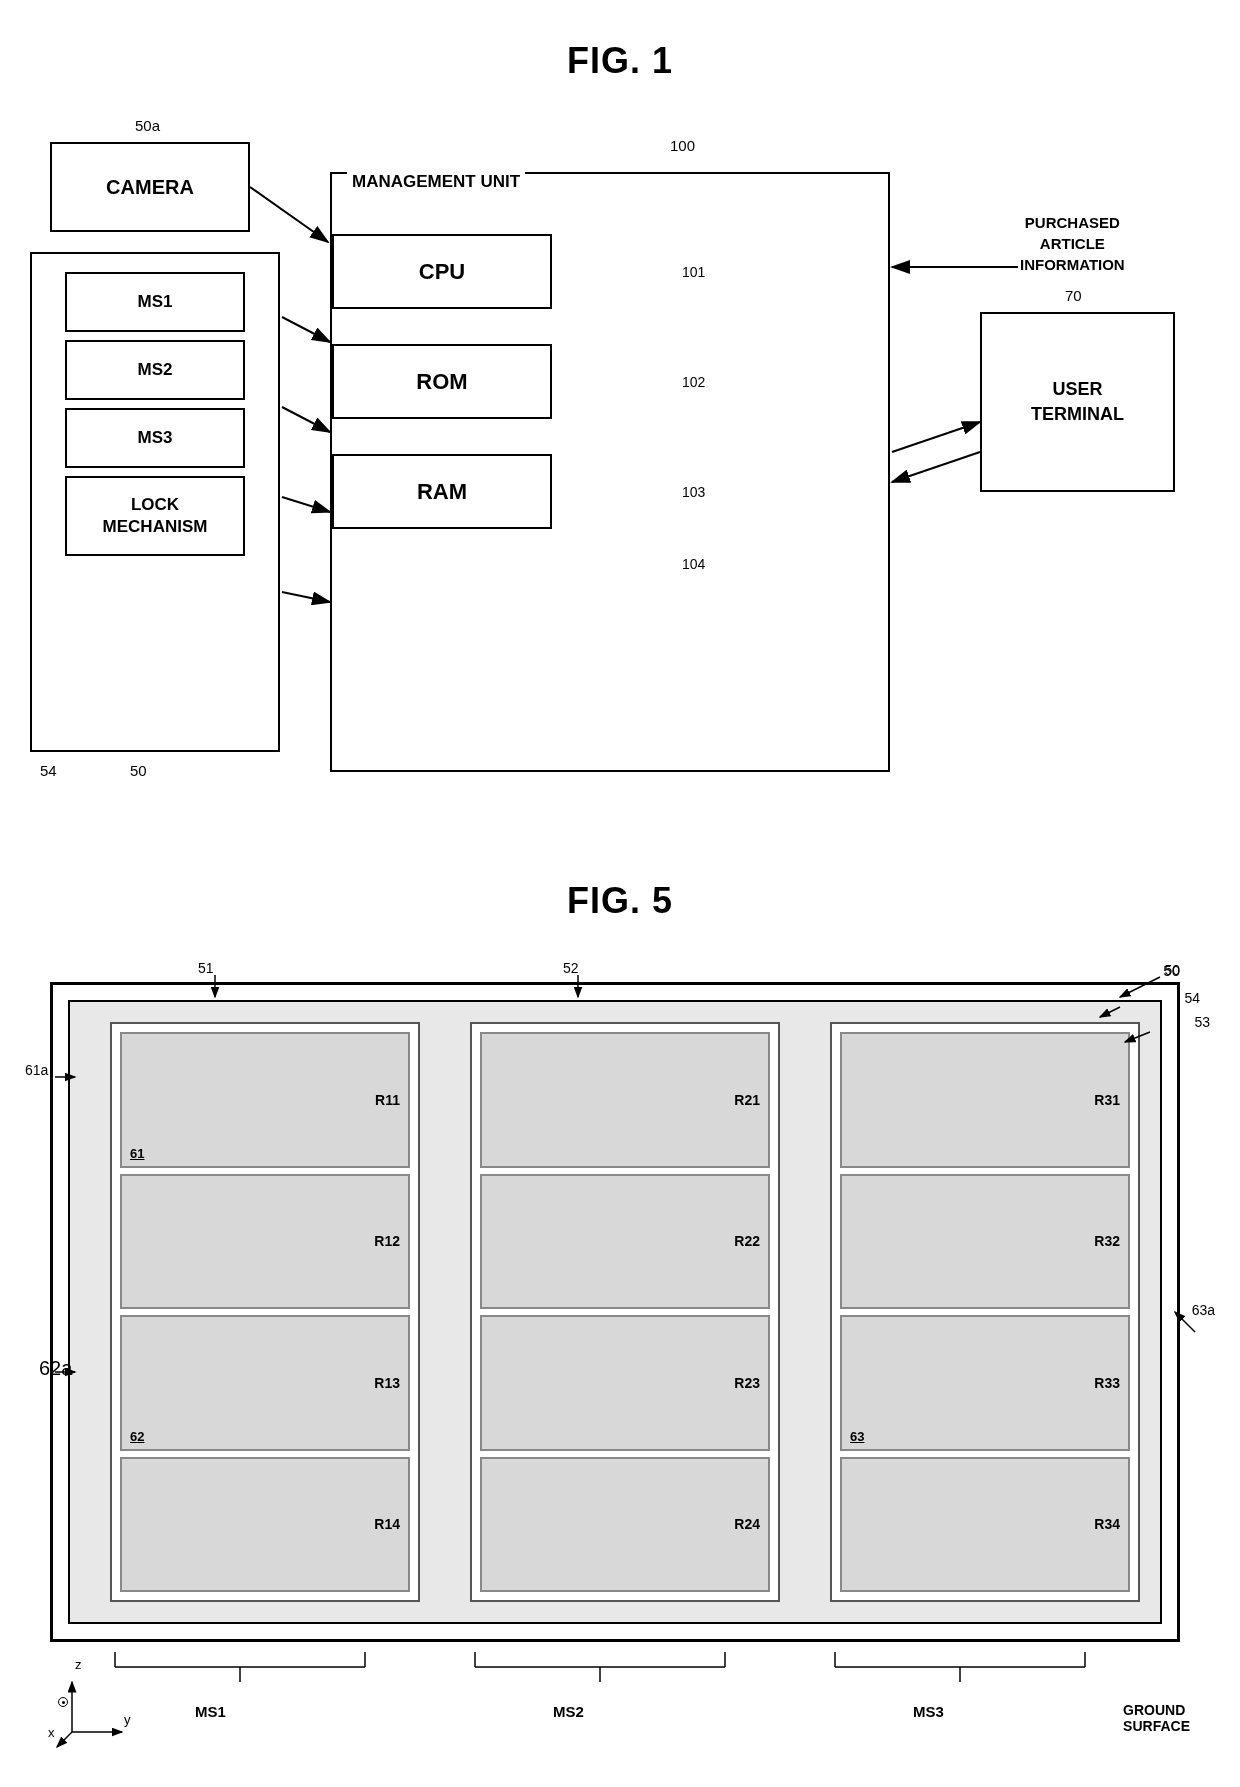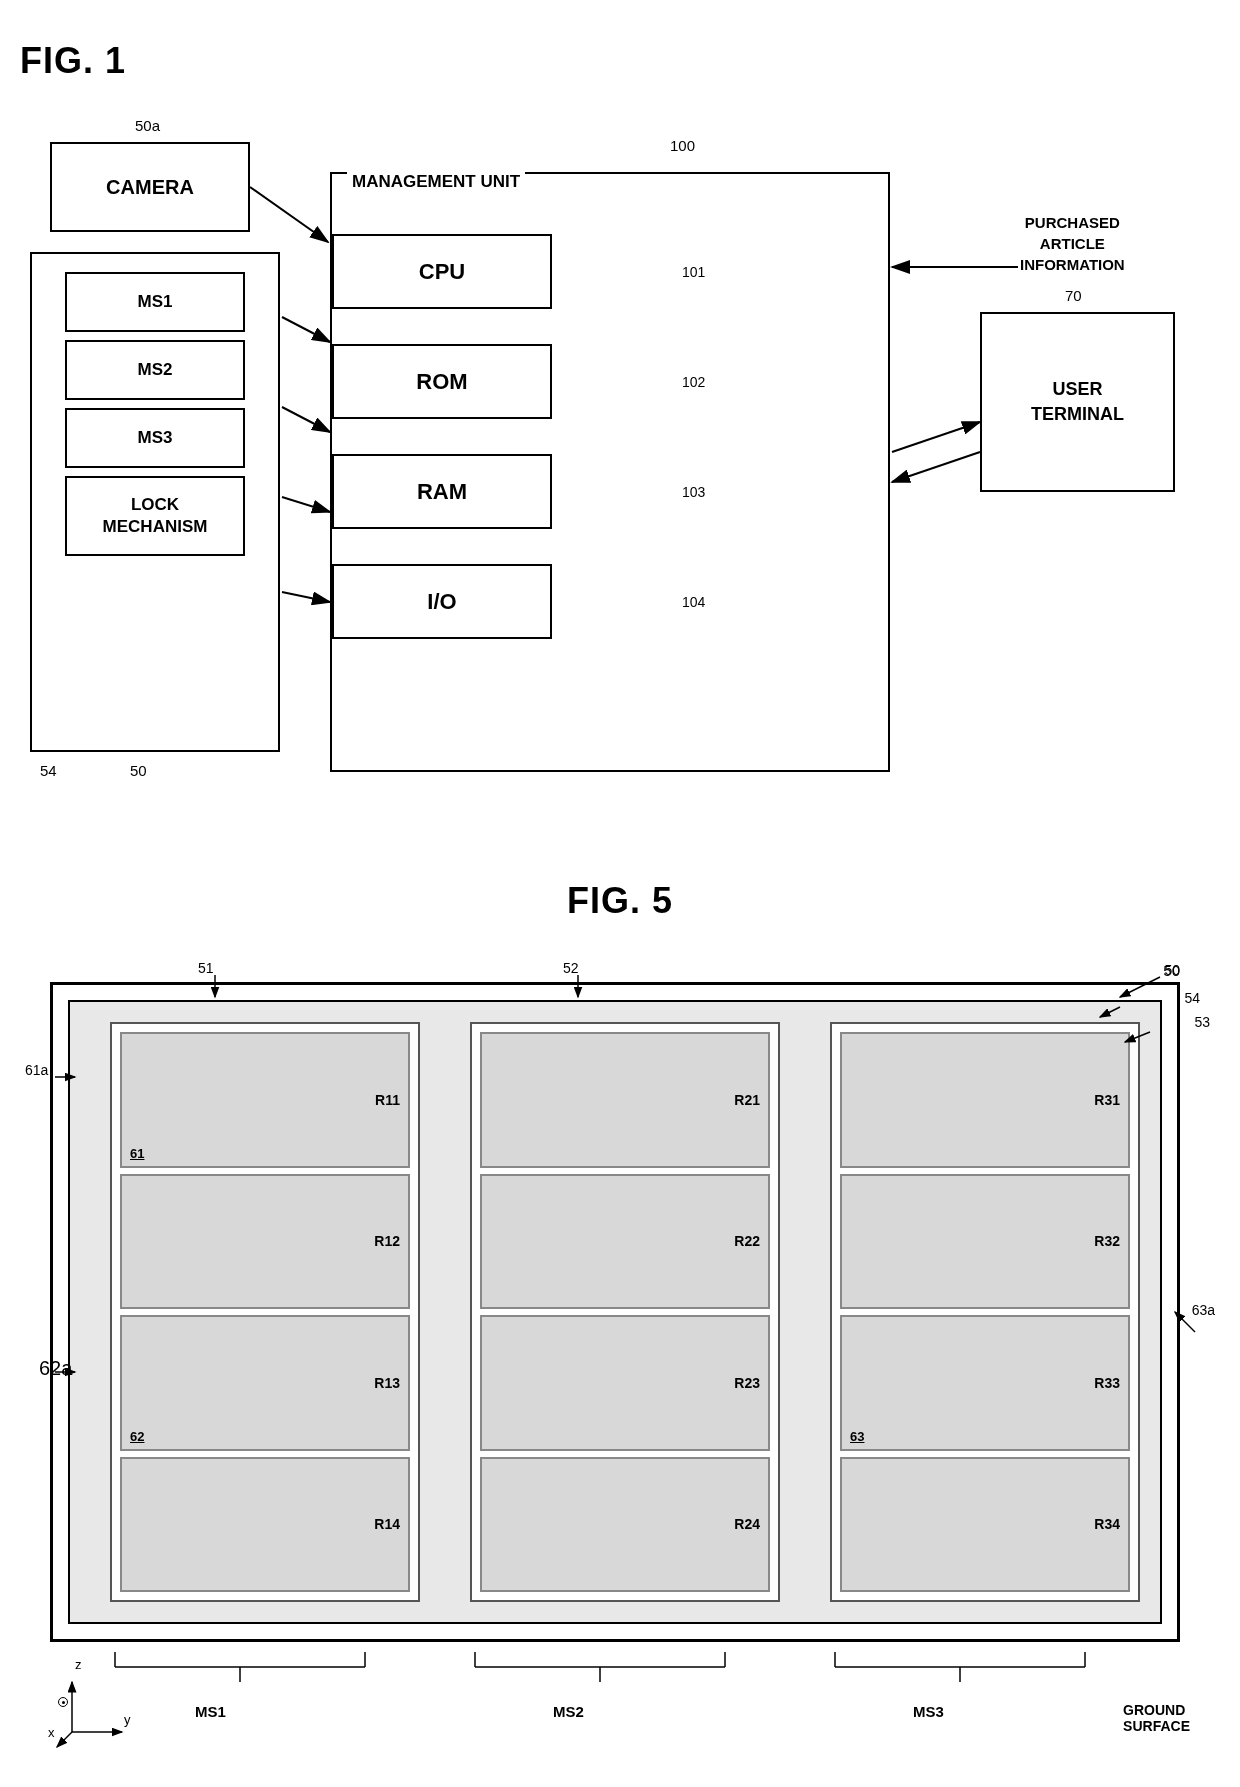--- a/index.html
+++ b/index.html
@@ -22,21 +22,21 @@
     }
 
     
     .fig1-section {
       position: relative;
       width: 100%;
       height: 820px;
     }
 
     .fig1-title {
-      text-align: left;
+      text-align: center;
       font-size: 36px;
       font-weight: bold;
       padding: 20px 0 30px 0;
       letter-spacing: 1px;
     }
 
     .fig1-diagram {
       position: relative;
       width: 100%;
       height: 740px;
@@ -364,23 +364,20 @@
         </div>
 
         <div class="component-row ram-row" style="position:absolute; top:280px; left:0; width:100%; display:flex; align-items:center;">
           <div class="component-box">
             <span>RAM</span>
           </div>
           <span class="component-label" style="position:absolute;left:350px;">103</span>
         </div>
 
         <div class="component-row io-row" style="position:absolute; top:390px; left:0; width:100%; display:flex; align-items:center;">
-          <div class="component-box">
-            <span>I/O</span>
-          </div>
           <span class="component-label" style="position:absolute;left:350px;">104</span>
         </div>
       </div>
 
       <div class="label-100">100</div>
 
       <div class="purchased-info">PURCHASED<br>ARTICLE<br>INFORMATION</div>
 
       <div class="user-terminal-box">USER<br>TERMINAL</div>
       <div class="label-70">70</div>

